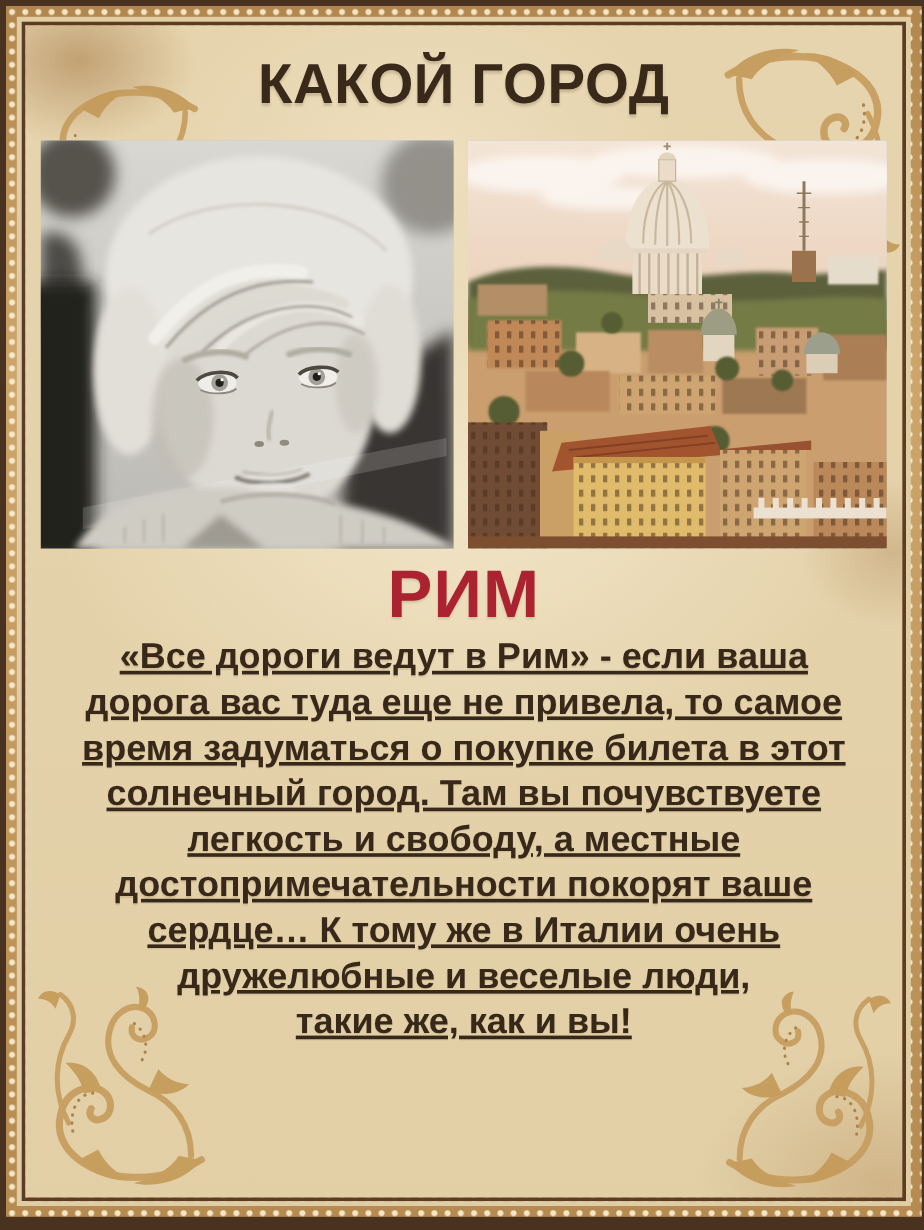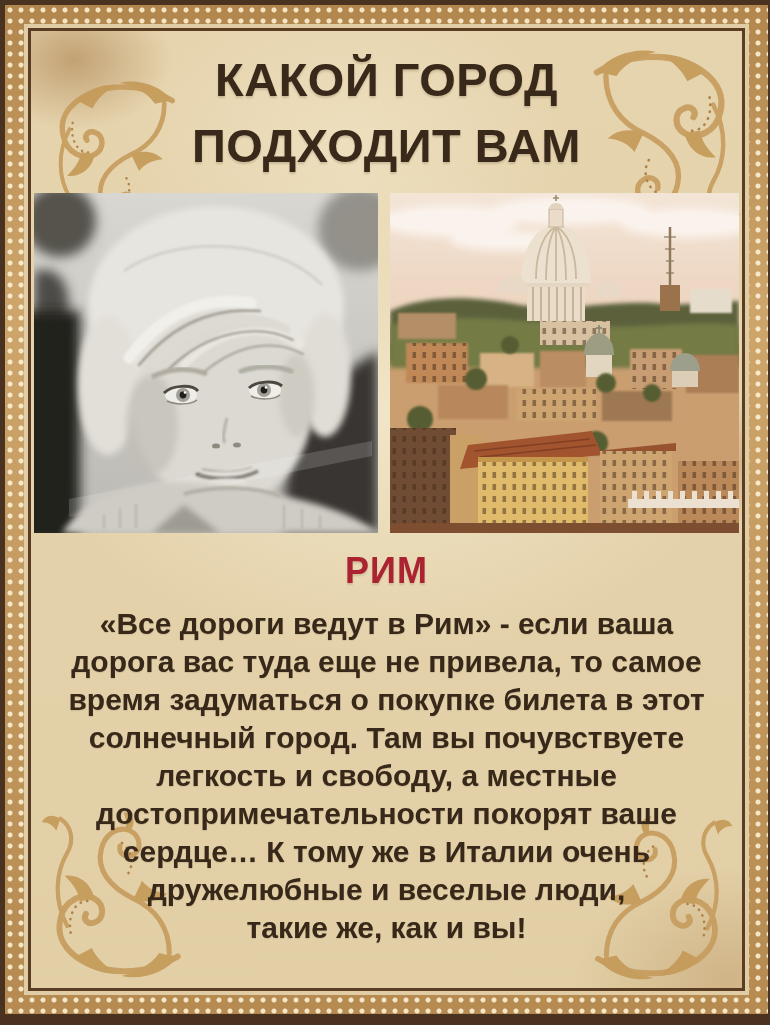--- a/index.html
+++ b/index.html
@@ -1,21 +1,21 @@
 <!DOCTYPE html>
 <html><head>
 <meta charset="utf-8">
 <style>
   html,body{margin:0;padding:0;background:#2b2018;}
   .stage{position:relative;width:770px;height:1025px;overflow:hidden;
          font-family:"Liberation Sans","DejaVu Sans",sans-serif;}
   
   .frame-outer{position:absolute;inset:0;background:#4a3220;
                padding:5px 2px 11px 5px;box-sizing:border-box;}
-  .frame-band{width:100%;height:100%;box-sizing:border-box;padding:23px;
+  .frame-band{width:100%;height:100%;box-sizing:border-box;padding:13px;
       background-color:#c59a5e;
       background-image:
         radial-gradient(circle 2px at 5px 5px, rgba(255,246,219,.85) 0 2px, transparent 3px),
         linear-gradient(rgba(120,75,25,.25), rgba(255,230,180,.15) 30%, rgba(120,75,25,.2));
       background-size:11px 11px,100% 100%;}
   .inner{position:relative;width:100%;height:100%;box-sizing:border-box;
       border:3px solid #5a3d22;outline:4px solid #e0cda6;overflow:hidden;
       background:
         radial-gradient(140px 100px at 6% 3%, rgba(150,100,45,.45), transparent 70%),
         radial-gradient(220px 160px at 98% 99%, rgba(160,110,55,.28), transparent 70%),
@@ -30,25 +30,25 @@
   .orn-bl{left:2px;bottom:6px;width:162px;height:170px;transform:scaleY(-1);}
   .orn-br{right:2px;bottom:4px;width:158px;height:168px;transform:scale(-1,-1);}
   
   .content{position:relative;z-index:2;text-align:center;}
   .title{margin:0;padding-top:16px;font-weight:800;font-size:47px;line-height:66px;
          color:#39291a;letter-spacing:.5px;text-shadow:0 2px 2px rgba(60,40,10,.18);}
   .title span{display:block;}
   .title .red, .city{color:#ab2330;}
   .photos{display:flex;justify-content:center;gap:12px;margin-top:14px;}
   .photo{display:block;background:#ccc;}
-  .city{margin:12px 0 0 0;font-size:36px;line-height:52px;font-weight:800;
+  .city{margin:12px 0 0 0;font-size:56px;line-height:52px;font-weight:800;
         letter-spacing:1px;text-shadow:0 2px 2px rgba(60,40,10,.15);}
   .desc{margin:8px auto 0 auto;max-width:724px;white-space:pre-line;
         font-size:30px;line-height:38px;font-weight:700;color:#37281a;
-        text-shadow:0 1px 1px rgba(60,40,10,.12);}
+        text-shadow:0 1px 1px rgba(60,40,10,.12);text-decoration:underline;}
 </style>
 </head>
 <body>
 
 <svg width="0" height="0" style="position:absolute" aria-hidden="true">
   <symbol id="flourish" viewBox="0 0 170 200">
     <g fill="none" stroke="#c79d5f" stroke-linecap="round">
       <path d="M160,30 C120,6 70,8 40,30 C24,42 18,58 22,74 C26,96 48,106 62,98 C74,91 74,74 62,70 C54,67 48,74 52,80" stroke-width="7"></path>
       <path d="M150,34 C150,64 134,86 108,98 C80,112 64,132 70,156 C74,174 90,184 104,178 C116,172 118,156 108,150 C100,145 90,150 92,160" stroke-width="6"></path>
       <path d="M30,66 C14,96 16,128 30,152 C38,166 36,182 22,192" stroke-width="5"></path>
@@ -82,21 +82,20 @@
         <svg class="orn orn-bl">
             <use href="#flourish"></use>
           </svg>
         <svg class="orn orn-br">
             <use href="#flourish"></use>
           </svg>
 
         <div class="content">
           <h1 class="title">
             <span>КАКОЙ ГОРОД</span>
-            <span>ПОДХОДИТ ВАМ</span>
           </h1>
 
           <div class="photos">
 
             <svg class="photo" width="344" height="340" viewBox="0 0 344 340" role="img" aria-label="Черно-белое фото светловолосого ребенка с серьезным взглядом">
               <defs>
                 <filter id="cb6" x="-30%" y="-30%" width="160%" height="160%">
                     <feGaussianBlur stdDeviation="6"></feGaussianBlur>
                   </filter>
                 <filter id="cb3" x="-30%" y="-30%" width="160%" height="160%">

